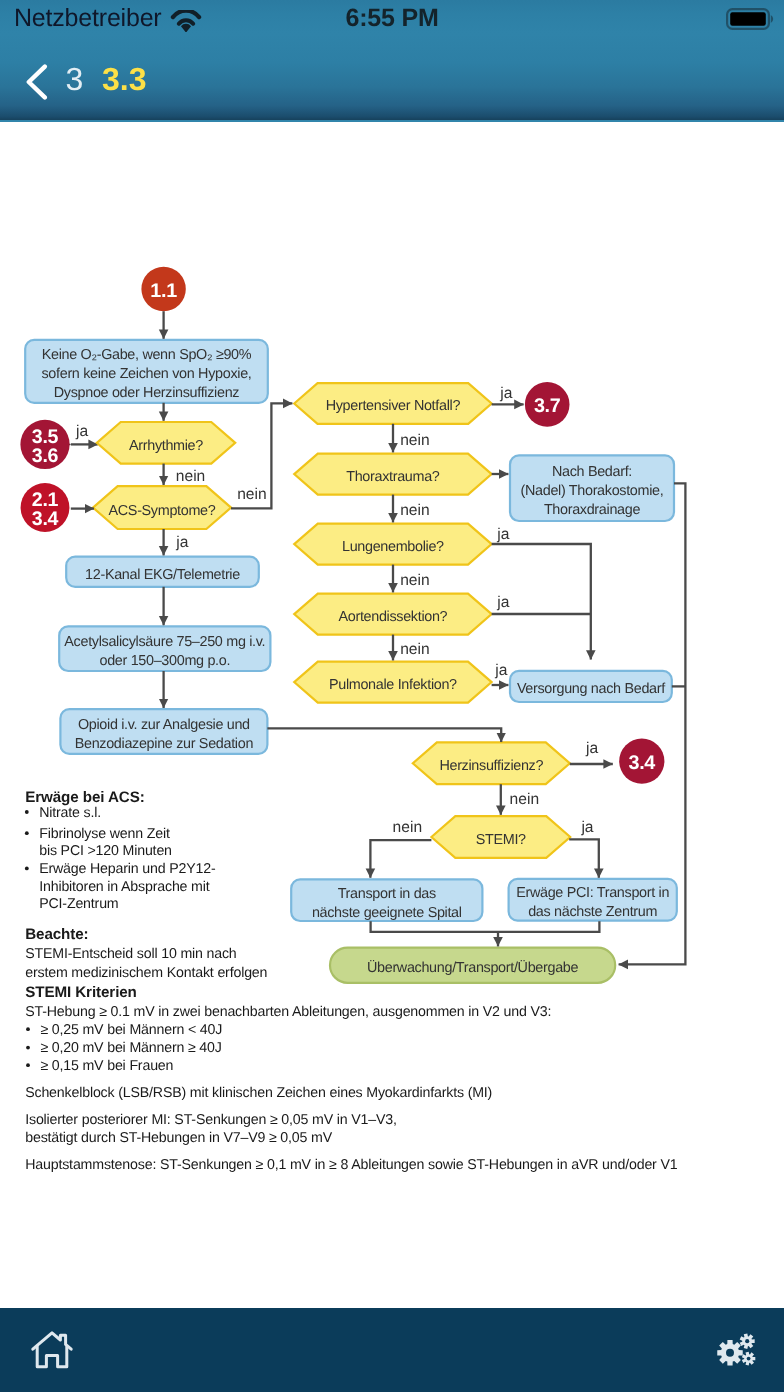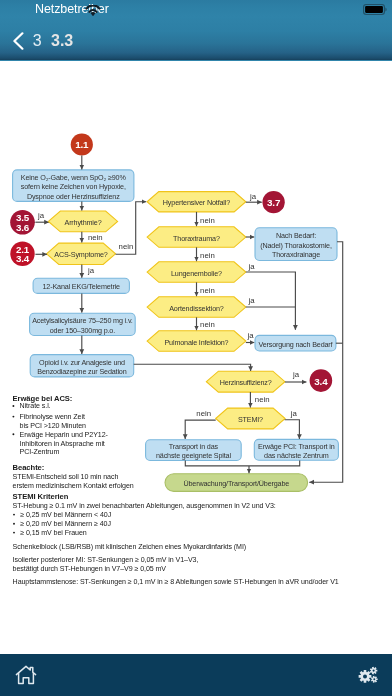--- a/index.html
+++ b/index.html
@@ -24,42 +24,42 @@
     background:linear-gradient(to bottom,
        #2b7ba1 0%, #2d80a6 12%, #2f83a9 28%, #2d7fa5 52%,
        #2a7499 72%, #256287 88%, #1b4d6d 97%, #16415c 100%);
   }
   #statusbar {
     position:absolute; left:0; top:0; width:392px; height:20px;
     z-index:5;
   }
   #carrier {
     position:absolute; left:7px; top:2px;
-    font-size:12.5px; color:#ffffff; letter-spacing:-0.1px;margin-left:28px;
+    font-size:12.5px; color:#0f172a; letter-spacing:-0.1px;
   }
   #wifi { position:absolute; left:85px; top:5px; }
   #clock {
     position:absolute; left:0; top:2px; width:392px; text-align:center;
     font-size:12.5px; font-weight:bold; color:#14232b; letter-spacing:-0.1px;
   }
   #battery { position:absolute; right:5px; top:4px; }
 
   
   #navbar {
     position:absolute; left:0; top:20px; width:392px; height:40px;
     z-index:5;
   }
   #backchev { position:absolute; left:12.2px; top:12.0px; }
   #backnum {
     position:absolute; left:32.8px; top:11.6px;
     font-size:16px; color:#e3eef4;
   }
   #navsection {
     position:absolute; left:51.0px; top:11.6px;
-    font-size:16px; font-weight:bold; color:#e5e5e5;
+    font-size:16px; font-weight:bold; color:#fde047;
   }
   #navtitle {
     position:absolute; left:85.0px; top:11.4px;
     font-size:16px; font-weight:bold; color:#ffffff;
     letter-spacing:-0.25px;
   }
   #backnum, #navsection, #navtitle {
     white-space:nowrap; line-height:18px;
   }
 
@@ -86,20 +86,21 @@
 <div id="bg"></div>
 
 <div id="topchrome"></div>
 <div id="statusbar">
   <span id="carrier">Netzbetreiber</span>
   <svg id="wifi" width="16" height="11" viewBox="0 0 16 11">
       <path d="M8 11.3 L5.5 8.1 a3.2 3.2 0 0 1 5.0 0 Z" fill="#111f28"></path>
       <path d="M4.4 6.85 a4.6 4.6 0 0 1 7.2 0" fill="none" stroke="#111f28" stroke-width="2.0" stroke-linecap="round"></path>
       <path d="M1.45 3.55 a8.3 8.3 0 0 1 13.1 0" fill="none" stroke="#111f28" stroke-width="2.1" stroke-linecap="round"></path>
     </svg>
+  <span id="clock">6:55 PM</span>
   <svg id="battery" width="24" height="11" viewBox="0 0 24 11">
       <rect x="0.55" y="0.55" width="20.9" height="9.9" rx="2.7" ry="2.7" fill="none" stroke="#13212a" stroke-opacity="0.5" stroke-width="1.1"></rect>
       <rect x="2.1" y="2.1" width="17.8" height="6.8" rx="1.1" ry="1.1" fill="#000"></rect>
       <path d="M22.4 3.45 a2.35 2.35 0 0 1 0 4.1 Z" fill="#13212a" fill-opacity="0.5"></path>
     </svg>
 </div>
 
 <div id="navbar">
   <svg id="backchev" width="13" height="18" viewBox="0 0 12 18">
       <path d="M9.9 1.3 L1.9 9 L9.9 16.7" fill="none" stroke="#ffffff" stroke-width="2.2" stroke-linecap="round" stroke-linejoin="round"></path>

